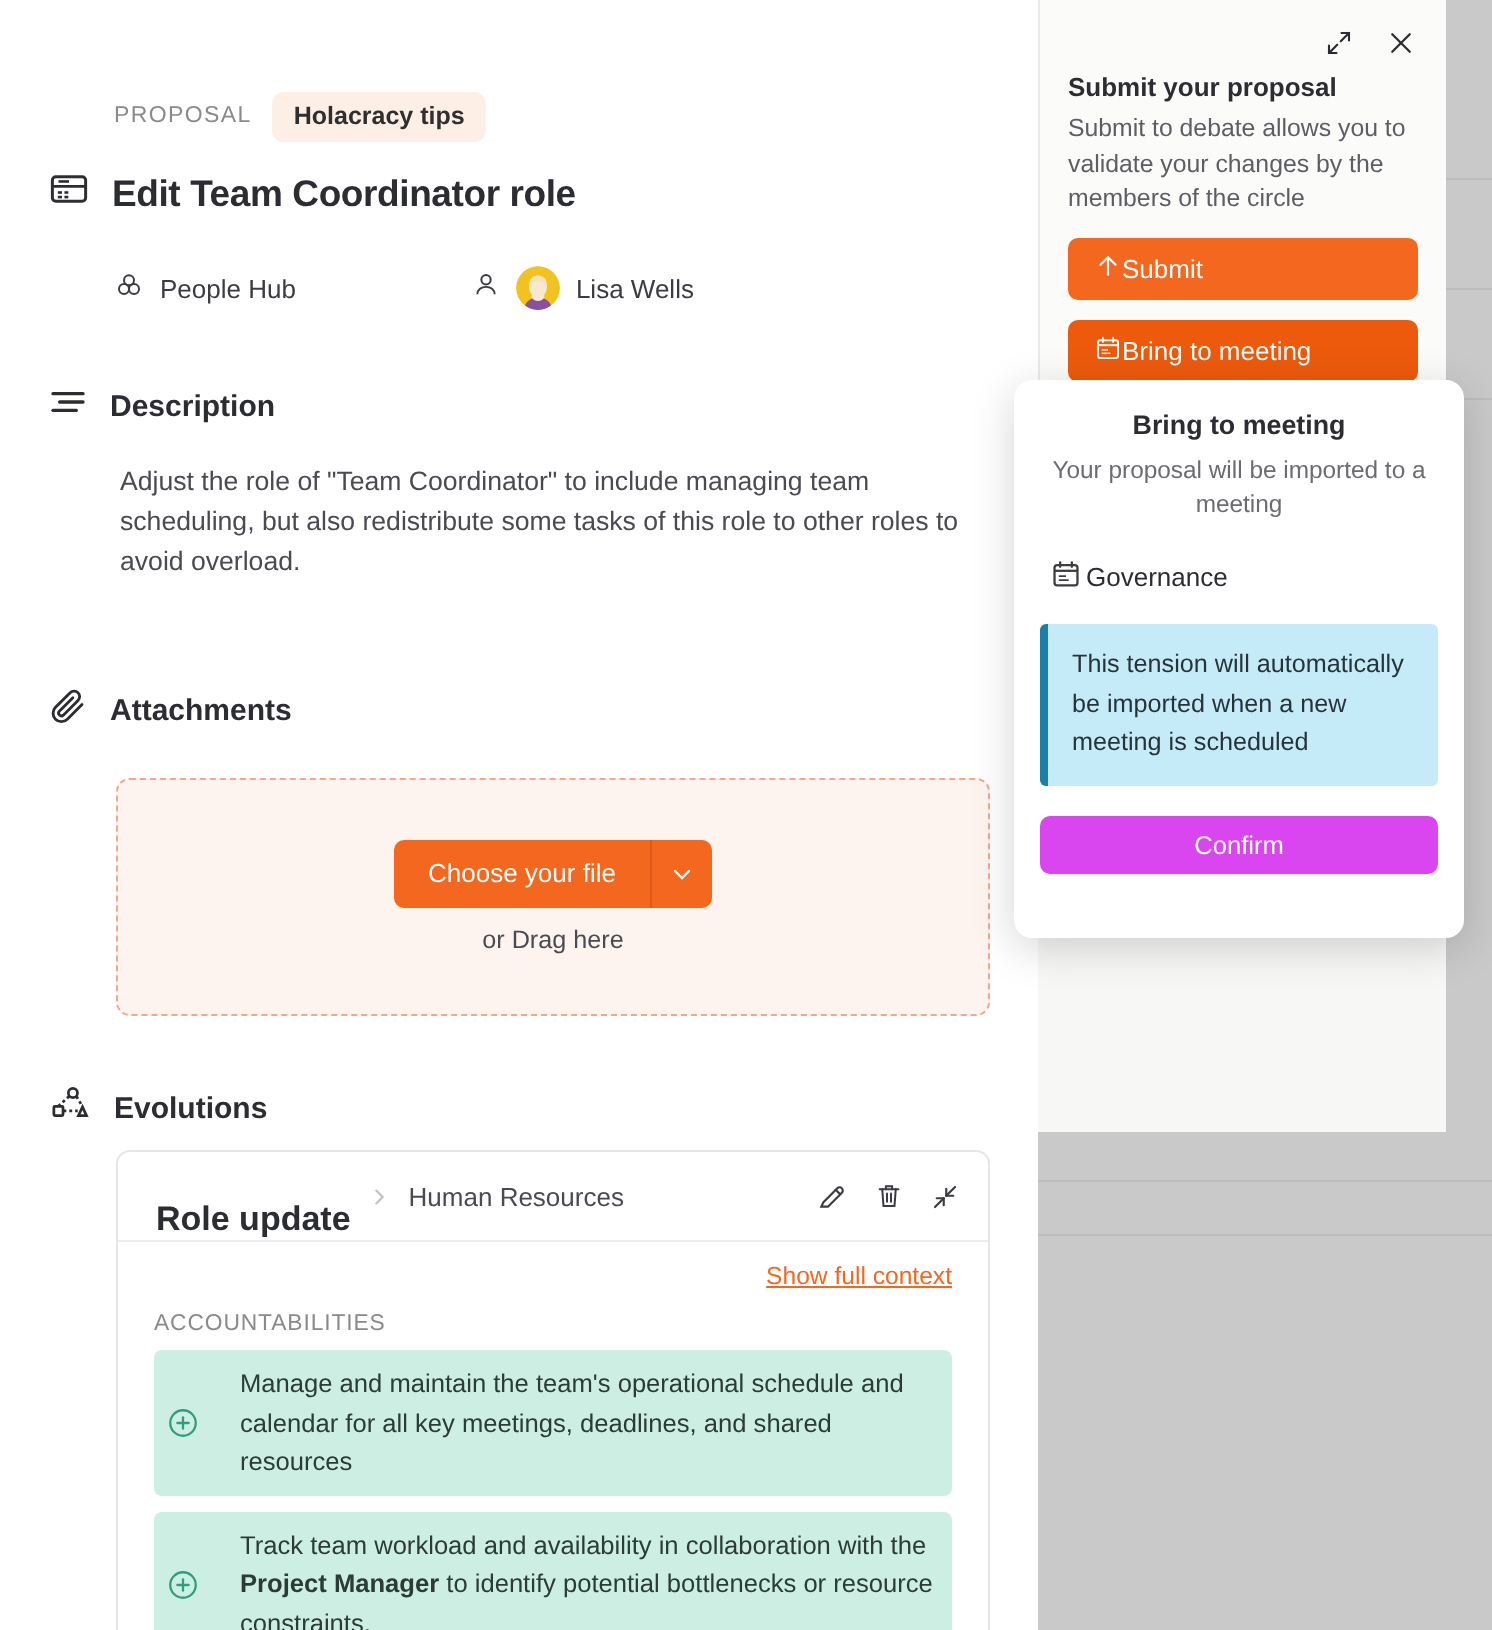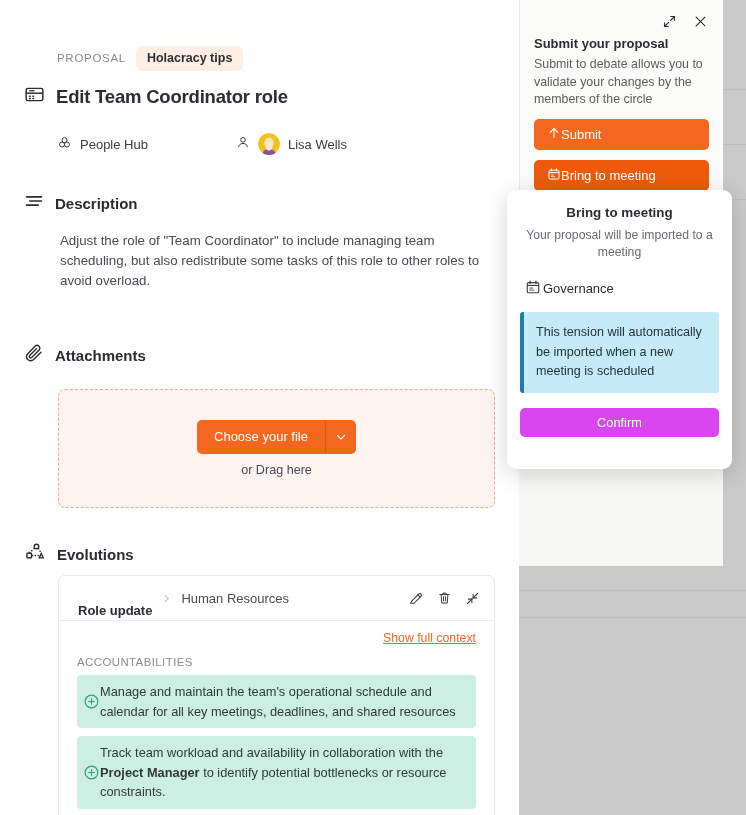--- a/index.html
+++ b/index.html
@@ -91,34 +91,34 @@
 
   
   .evo-card {
     position:absolute; top:559px; left:58px; width:437px; height:247px;
     border:1px solid #e6e6e8; border-radius:7px; background:#fff;
   }
   .evo-head {
     height:45px; border-bottom:1px solid #ececee;
     display:flex; align-items:center; padding:0 14px 0 19px;
   }
-  .evo-crumb-strong { font-size:13px; font-weight:700; color:#2c2c33;margin-top:24px; }
+  .evo-crumb-strong { font-size:17px; font-weight:700; color:#2c2c33;margin-top:24px; }
   .evo-chevron { margin:0 9px; color:#c2c2c6; display:flex; align-items:center; }
   .evo-crumb { font-size:13px; color:#4a4a52; }
   .evo-actions { margin-left:auto; display:flex; align-items:center; gap:13px; }
   .evo-actions span { cursor:pointer; display:flex; align-items:center; }
 
   .evo-body { padding:10px 18px 0 18px; position:relative; }
   .show-full {
     display:block; text-align:right; font-size:12.3px; color:#f4671f;
     text-decoration:underline; cursor:pointer; margin-bottom:11px;
   }
   .acc-label { font-size:11.4px; letter-spacing:.45px; color:#8a8a8a; margin-bottom:7px; }
   .acc-item {
-    display:flex; align-items:center; gap:0;
+    display:flex; align-items:center; gap:20px;
     background:#cdefe3; border-radius:4px; padding:7px 9px 7px 6px; margin-bottom:8px;
   }
   .acc-icon { flex:0 0 auto; display:flex; align-items:center; }
   .acc-text { font-size:12.8px; line-height:19.6px; color:#2c3b36; }
   .acc-text b { font-weight:700; }
 
   
   .submit-panel {
     position:absolute; top:0; left:519px; width:204px; height:198px;
     background:#fbfbf9; border-left:1px solid #eceae6;

